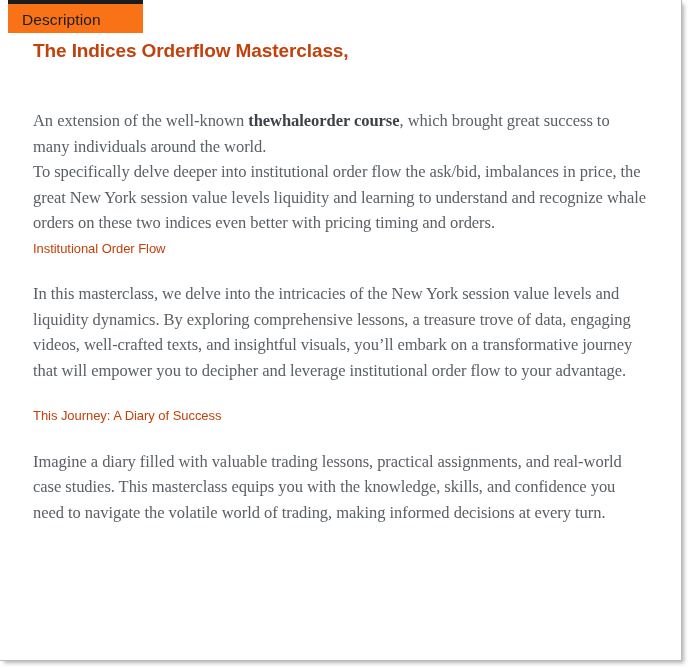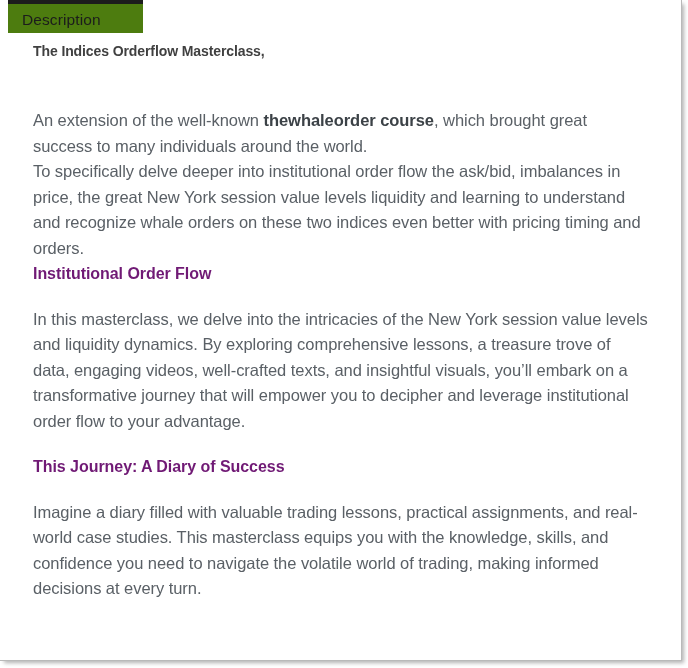--- a/index.html
+++ b/index.html
@@ -39,21 +39,21 @@
     height: 33px;
   }
   .tab {
     position: absolute;
     left: 8px;
     top: 0;
     width: 135px;
     height: 33px;
     box-sizing: border-box;
     border-top: 4px solid #1c1c1c;
-    background: #4d7c0f;
+    background: #f97316;
     cursor: pointer;
   }
   .tab-label {
     position: absolute;
     left: 14px;
     top: 6px;
     font-size: 15.5px;
     line-height: 20px;
     color: #1c1c1c;
     letter-spacing: 0.1px;
@@ -67,43 +67,44 @@
     top: 40px;
     width: 616px;
   }
 
   .blk {
     margin: 0;
   }
 
   
   .h-strong {
-    font-size: 14px;
+    font-size: 19px;
     line-height: 22px;
     font-weight: bold;
-    color: #404040;
+    color: #c2410c;
     letter-spacing: -0.1px;
   }
 
   
   .h-sub {
-    font-size: 16px;
+    font-size: 13px;
     line-height: 25.5px;
-    font-weight: bold;
-    color: #701a75;
+    font-weight: normal;
+    color: #c2410c;
     letter-spacing: -0.05px;
   }
 
   
   .p-body {
     font-size: 16.5px;
     line-height: 25.5px;
     font-weight: normal;
     color: #5a6066;
     letter-spacing: -0.05px;
+    font-family: Liberation Serif, serif;
   }
   .p-body b,
   .p-body strong {
     font-weight: bold;
     color: #3c4247;
   }
 
   
   .gap-lg  { height: 26px; }
   .gap-md  { height: 20px; }

